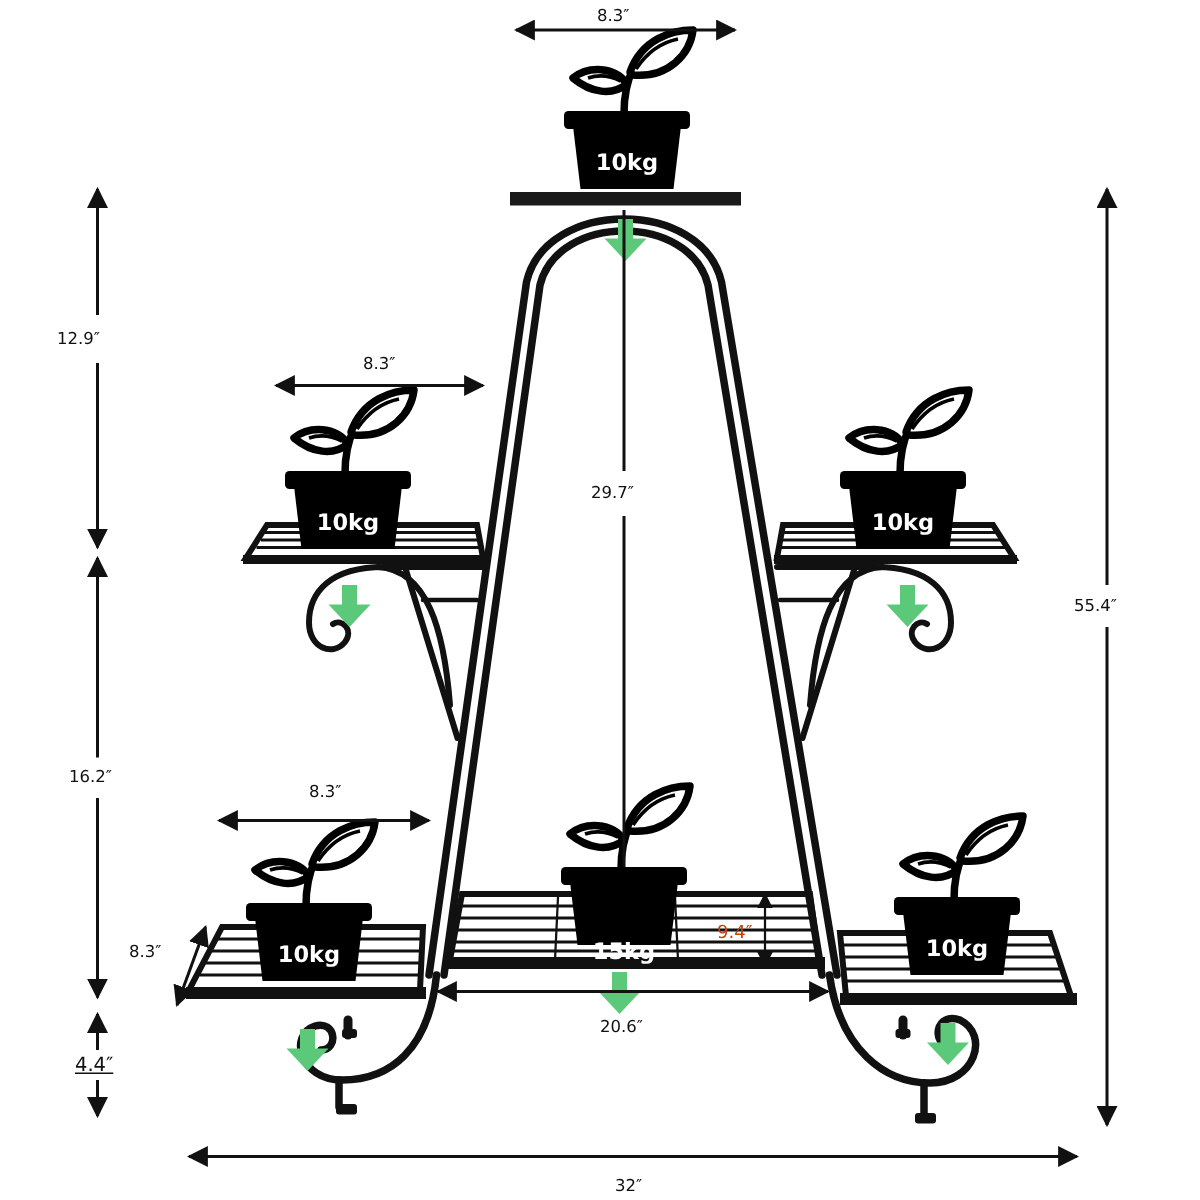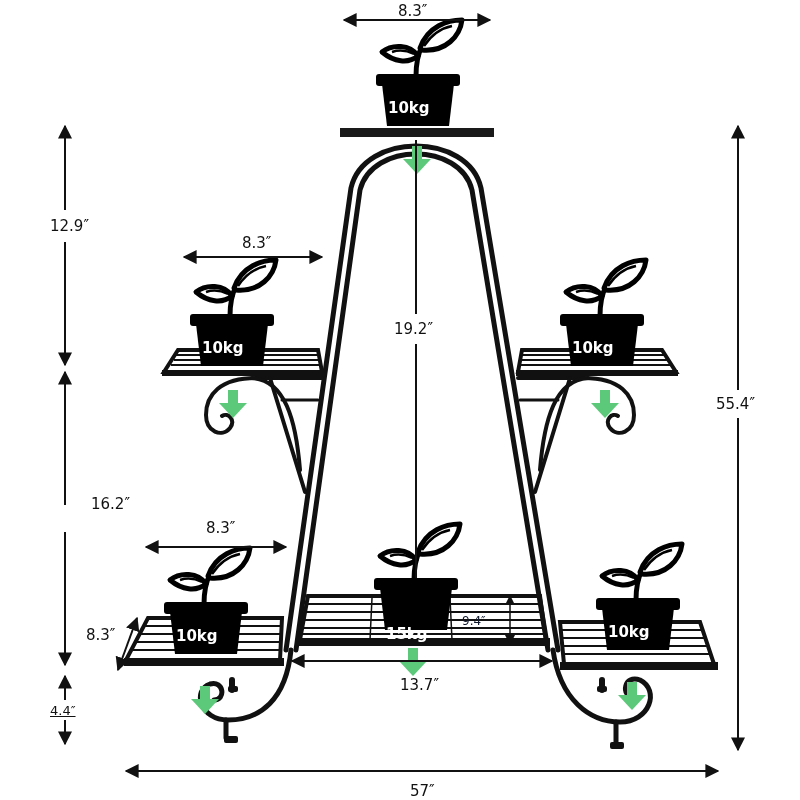--- a/index.html
+++ b/index.html
@@ -1,20 +1,20 @@
 <!DOCTYPE html>
 <html><head>
 <meta charset="utf-8">
 <style>
   html, body { margin: 0; padding: 0; background: #ffffff; }
   #stage { position: relative; width: 800px; height: 800px; overflow: hidden; background: #ffffff; font-family: "DejaVu Sans", sans-serif; }
   svg { position: absolute; left: 0; top: 0; }
-  .lbl { position: absolute; font-family: "DejaVu Sans", sans-serif; font-size: 15px; color: #111; white-space: nowrap; background: #fff; padding: 0 2px; line-height: 18px; }
+  .lbl { position: absolute; font-family: "DejaVu Sans", sans-serif; font-size: 11px; color: #111; white-space: nowrap; background: #fff; padding: 0 2px; line-height: 18px; }
   .lbl.nobg { background: transparent; }
-  .kg { position: absolute; font-family: "DejaVu Sans", sans-serif; font-weight: bold; font-size: 15px; color: #ffffff; white-space: nowrap; text-align: left; }
+  .kg { position: absolute; font-family: "DejaVu Sans", sans-serif; font-weight: bold; font-size: 15px; color: #ffffff; white-space: nowrap; text-align: center; }
 </style>
 </head>
 <body>
 
 <div id="stage">
 <svg width="800" height="800" viewBox="0 0 800 800">
   <defs>
     <marker id="ah" viewBox="0 0 10 10" refX="9" refY="5" markerWidth="7" markerHeight="7" orient="auto-start-reverse">
       <path d="M0,0 L10,5 L0,10 Z" fill="#111"></path>
     </marker>
@@ -144,28 +144,28 @@
     <line x1="510" y1="596" x2="510" y2="644" marker-start="url(#ah)" marker-end="url(#ah)" stroke-width="1.5"></line>
 
     <line x1="126" y1="771" x2="718" y2="771" marker-start="url(#ah)" marker-end="url(#ah)"></line>
   </g>
 </svg>
 
 <div class="lbl nobg" style="left:396px;top:2px;">8.3″</div>
 <div class="lbl nobg" style="left:240px;top:234px;">8.3″</div>
 <div class="lbl nobg" style="left:204px;top:519px;">8.3″</div>
 <div class="lbl nobg" style="left:84px;top:626px;">8.3″</div>
-<div class="lbl" style="left:48px;top:217px;">12.9″</div>
-<div class="lbl" style="left:44px;top:495px;margin-left:45px;">16.2″</div>
+<div class="lbl" style="left:36px;top:217px;">12.9″</div>
+<div class="lbl" style="left:44px;top:509px;">16.2″</div>
 <div class="lbl nobg" style="left:48px;top:702px;font-size:13px;text-decoration:underline;">4.4″</div>
-<div class="lbl" style="left:392px;top:320px;">19.2″</div>
+<div class="lbl" style="left:392px;top:320px;">29.7″</div>
 <div class="lbl" style="left:714px;top:395px;">55.4″</div>
-<div class="lbl nobg" style="left:398px;top:676px;">13.7″</div>
-<div class="lbl nobg" style="left:460px;top:612px;font-size:12px;color:#0f172a;">9.4″</div>
-<div class="lbl nobg" style="left:408px;top:782px;">57″</div>
+<div class="lbl nobg" style="left:398px;top:676px;">20.6″</div>
+<div class="lbl nobg" style="left:476px;top:612px;font-size:12px;color:#c2410c;">9.4″</div>
+<div class="lbl nobg" style="left:408px;top:782px;">32″</div>
 
 <div class="kg" style="left:388px;top:99px;width:60px;">10kg</div>
 <div class="kg" style="left:202px;top:339px;width:60px;">10kg</div>
 <div class="kg" style="left:572px;top:339px;width:60px;">10kg</div>
 <div class="kg" style="left:176px;top:627px;width:60px;">10kg</div>
 <div class="kg" style="left:386px;top:603px;width:60px;margin-top:22px;">15kg</div>
 <div class="kg" style="left:608px;top:623px;width:60px;">10kg</div>
 </div>
 
 </body></html>

